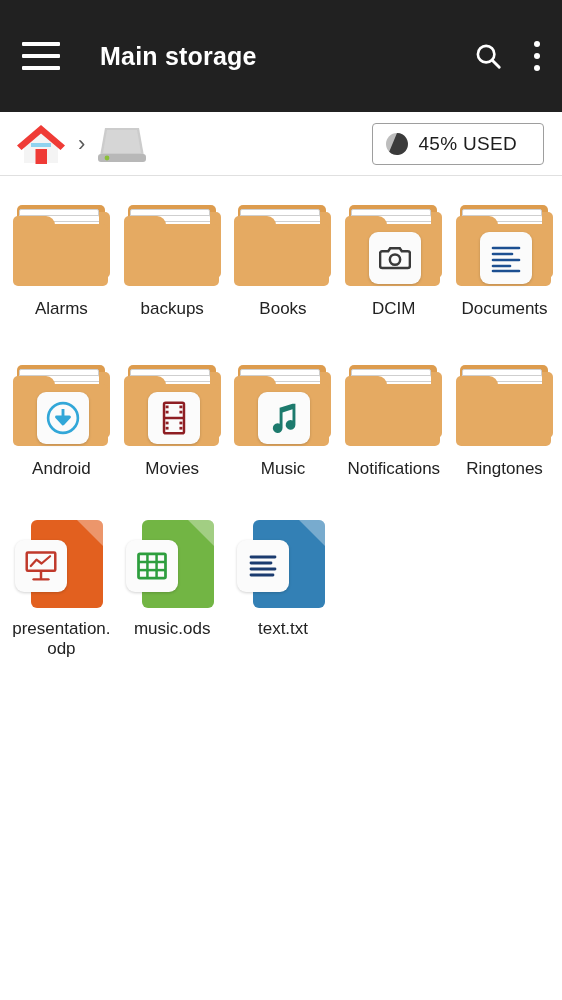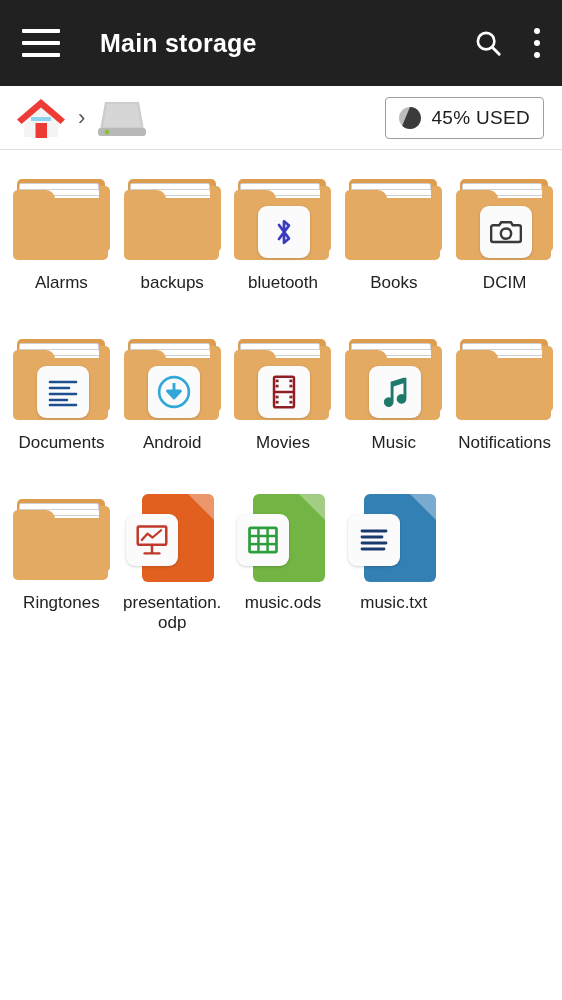--- a/index.html
+++ b/index.html
@@ -7,21 +7,21 @@
   html, body {
     width: 562px;
     height: 1000px;
     background: #ffffff;
     font-family: "Liberation Sans", sans-serif;
     overflow: hidden;
   }
 
   
   .appbar {
-    height: 86px;
+    height: 112px;
     background: #212121;
     display: flex;
     align-items: center;
     padding: 0 22px;
     position: relative;
   }
   .hamburger {
     width: 38px; height: 28px;
     display: flex; flex-direction: column;
     justify-content: space-between;
@@ -71,21 +71,21 @@
     line-height: 1;
     font-weight: 300;
   }
   .usage-badge {
     margin-left: auto;
     display: flex;
     align-items: center;
     gap: 9px;
     border: 1px solid #9e9e9e;
     border-radius: 4px;
-    padding: 7px 13px 7px 11px;
+    padding: 7px 26px 7px 11px;
     background: #fff;
     cursor: pointer;
   }
   .usage-text {
     font-size: 19px;
     color: #1d1d1d;
     letter-spacing: 0.3px;
     white-space: nowrap;
   }
 
@@ -274,39 +274,20 @@
           <div class="folder-back"></div>
           <div class="sheet s1"></div>
           <div class="sheet s2"></div>
           <div class="sheet s3"></div>
           <div class="folder-right"></div>
           <div class="folder-tab"></div>
           <div class="folder-front"></div>
         </div>
       </div>
       <div class="label">backups</div>
-    </div>
-    <div class="cell">
-      <div class="thumb">
-        <div class="folder">
-          <div class="folder-back"></div>
-          <div class="sheet s1"></div>
-          <div class="sheet s2"></div>
-          <div class="sheet s3"></div>
-          <div class="folder-right"></div>
-          <div class="folder-tab"></div>
-          <div class="folder-front"></div>
-          <div class="badge">
-            <svg width="30" height="30" viewBox="0 0 24 24">
-              <path d="M8 6.4 L16 17.2 L12 20.6 L12 3.4 L16 6.8 L8 17.6" fill="none" stroke="#3b3bbf" stroke-width="2.2" stroke-linejoin="round" stroke-linecap="round"></path>
-            </svg>
-          </div>
-        </div>
-      </div>
-      <div class="label">bluetooth</div>
     </div>
     <div class="cell">
       <div class="thumb">
         <div class="folder">
           <div class="folder-back"></div>
           <div class="sheet s1"></div>
           <div class="sheet s2"></div>
           <div class="sheet s3"></div>
           <div class="folder-right"></div>
           <div class="folder-tab"></div>
@@ -502,15 +483,15 @@
               <g stroke="#1b3b6f" stroke-width="2.8" stroke-linecap="round">
                 <line x1="4" y1="5" x2="28" y2="5"></line>
                 <line x1="4" y1="11" x2="24" y2="11"></line>
                 <line x1="4" y1="17" x2="28" y2="17"></line>
                 <line x1="4" y1="23" x2="26" y2="23"></line>
               </g>
             </svg>
           </div>
         </div>
       </div>
-      <div class="label">music.txt</div>
+      <div class="label">text.txt</div>
     </div>
   </div>
 
 </body></html>

